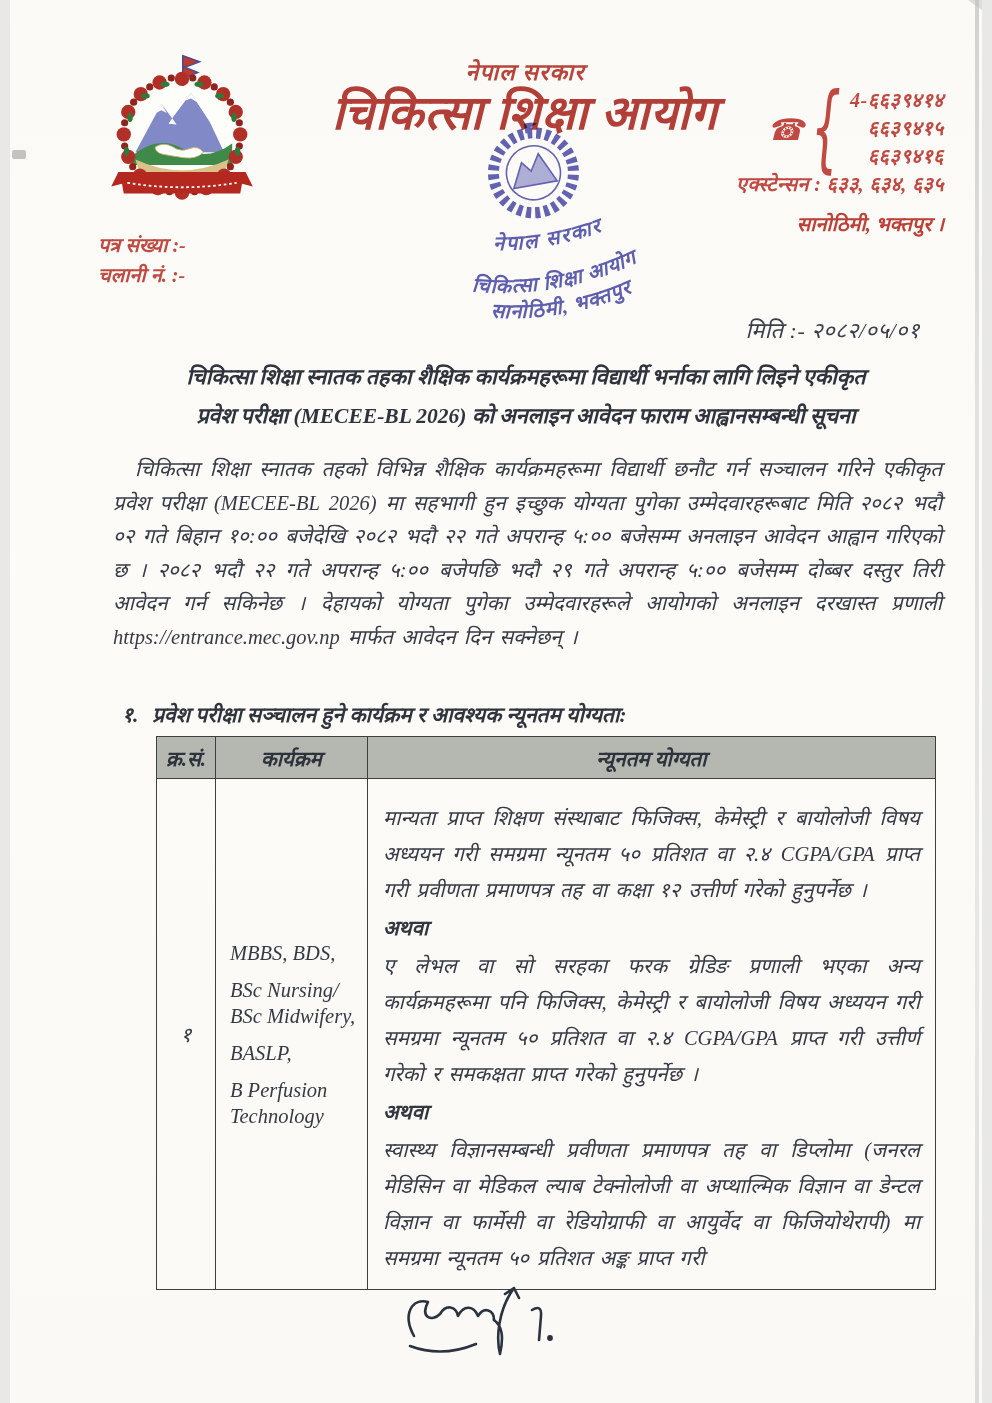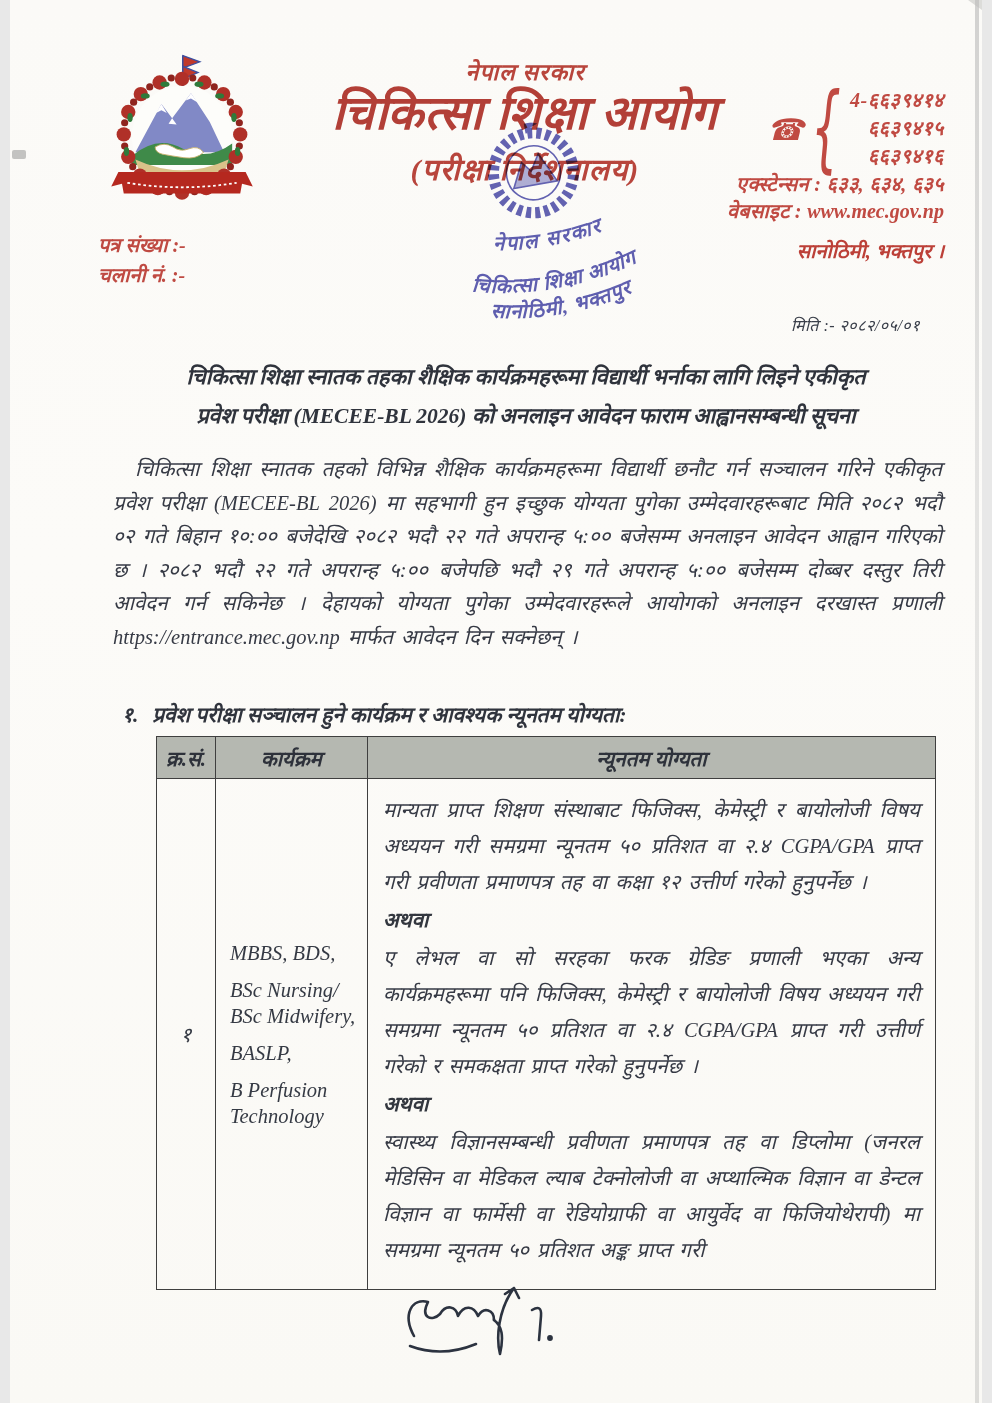--- a/index.html
+++ b/index.html
@@ -27,40 +27,40 @@
   .phone-list{text-align:right;font-size:20px;font-weight:bold;line-height:28px;letter-spacing:.5px;}
   .contact-line{font-size:20px;font-weight:bold;line-height:27px;letter-spacing:.3px;}
   .contact-line .latin{letter-spacing:0;}
   .address-line{font-size:20px;font-weight:bold;margin-top:12px;color:#bc4038;}
 
   .refnos{position:absolute;left:88px;top:230px;color:#bf4a42;font-size:20px;font-weight:bold;line-height:30px;}
 
   
   .stamp{position:absolute;left:408px;top:122px;width:250px;height:210px;transform:rotate(-10deg);opacity:.93;mix-blend-mode:multiply;}
 
-  .date-line{position:absolute;right:62px;top:314px;font-size:16px;color:#3a3f4a;letter-spacing:.5px;}
+  .date-line{position:absolute;right:62px;top:314px;font-size:22px;color:#3a3f4a;letter-spacing:.5px;}
 
   .title-block{position:absolute;left:100px;top:358px;width:832px;text-align:center;font-weight:bold;color:#2f333c;font-size:21.5px;line-height:39px;}
 
   .body-para{position:absolute;left:103px;top:453px;width:829px;font-size:20.5px;line-height:33.6px;text-align:justify;color:#363a45;text-indent:22px;word-spacing:3px;}
 
   .section-heading{position:absolute;left:112px;top:700px;font-size:21px;font-weight:bold;color:#30343d;display:flex;gap:14px;}
 
   
   .qual-table{position:absolute;left:146px;top:736px;width:780px;border-collapse:collapse;}
   .qual-table td,.qual-table th{border:1.6px solid #3f3f3f;vertical-align:middle;}
   .qual-table th{background:#b5b8b1;font-size:20.5px;font-weight:bold;color:#2e323b;height:37px;padding:2px 4px;}
   .col-sn{width:59px;}
   .col-prog{width:152px;}
   .col-qual{width:569px;}
   .cell-sn{text-align:center;font-size:21px;color:#353a44;}
   .cell-prog{padding:8px 6px 8px 14px;font-size:20.5px;line-height:26px;color:#353a44;}
   .prog-item{margin:11px 0;}
   .cell-qual{height:508px;vertical-align:top;}
-  .qual-inner{height:508px;overflow:hidden;padding:12px 14px 0 14px;box-sizing:border-box;}
+  .qual-inner{height:508px;overflow:hidden;padding:20px 14px 0 14px;box-sizing:border-box;}
   .qual-para{font-size:20.5px;line-height:36px;text-align:justify;color:#363a45;word-spacing:3px;margin:0;}
   .qual-sep{font-size:20.5px;line-height:36px;font-weight:bold;color:#33373f;margin:2px 0;}
 
   .signature{position:absolute;left:388px;top:1262px;width:210px;height:110px;}
 </style>
 </head>
 <body>
 
 <div class="page">
 
@@ -140,38 +140,33 @@
       </g>
 
       <path d="M14 118 L156 118 L164 134 L152 131 L150 142 L20 142 L18 131 L6 134 Z" fill="#b5281f"></path>
       <path d="M24 130 Q 85 140 146 130" stroke="#ffffff" stroke-width="2" stroke-dasharray="3 3" fill="none"></path>
     </svg>
   </div>
 
   <div class="letterhead-center">
     <div class="gov-line">नेपाल सरकार</div>
     <div class="commission-line">चिकित्सा शिक्षा आयोग</div>
-    <div class="directorate-line">(परीक्षा निर्देशनालय)</div>
   </div>
 
   <div class="contact">
     <div class="phone-row">
       <span class="phone-glyph">☎</span>
       <span class="brace">{</span>
       <div class="phone-list">
         <div>4-६६३९४१४</div>
         <div>६६३९४१५</div>
         <div>६६३९४१६</div>
       </div>
     </div>
     <div class="contact-line">एक्स्टेन्सन : ६३३, ६३४, ६३५</div>
-    <div class="contact-line">
-      <span>वेबसाइट :</span>
-      <span class="latin">www.mec.gov.np</span>
-    </div>
     <div class="address-line">सानोठिमी, भक्तपुर ।</div>
   </div>
 
   <div class="refnos">
     <div>पत्र संख्या :-</div>
     <div>चलानी नं. :-</div>
   </div>
 
   <div class="stamp">
     <svg width="250" height="210" viewBox="0 0 250 210">

